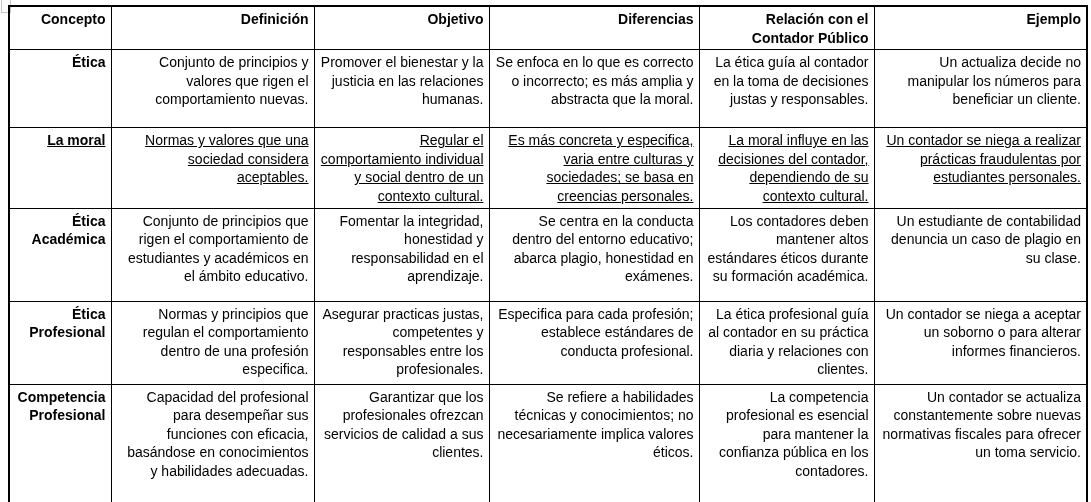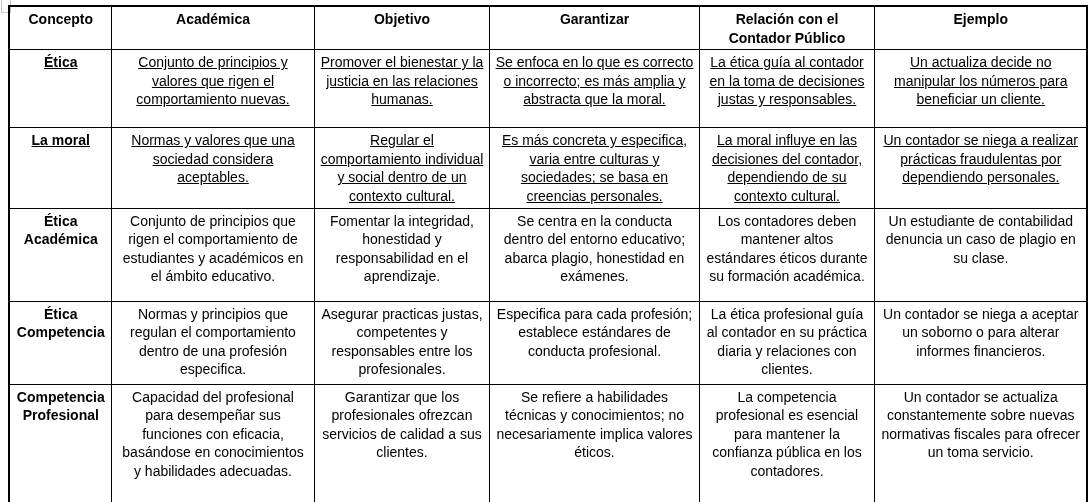--- a/index.html
+++ b/index.html
@@ -32,32 +32,32 @@
     border-collapse: collapse;
     table-layout: fixed;
     border: 2px solid #000000;
     font-size: 14px;
     line-height: 18.6px;
   }
   .concept-table th,
   .concept-table td {
     border: 1px solid #000000;
     vertical-align: top;
-    text-align: center;
+    text-align: right;
     padding: 3px 5px 2px 6px;
     overflow: hidden;
   }
   .concept-table th {
     font-weight: bold;
   }
   .concept-table td.concept-col {
     font-weight: bold;
   }
   tr.row-header { height: 41px; }
-  tr.row-1 { height: 78px; text-decoration: underline; }
+  tr.row-1 { height: 78px; }
   tr.row-2 { height: 78px; text-decoration: underline; }
   tr.row-3 { height: 93px; padding-left: 12px; }
   tr.row-4 { height: 83px; }
   tr.row-5 { height: 144px; }
 </style>
 </head>
 <body>
 
 <div class="corner-artifact"></div>
 
@@ -66,56 +66,56 @@
     <col style="width:102px">
     <col style="width:203px">
     <col style="width:175px">
     <col style="width:210px">
     <col style="width:175px">
     <col style="width:213px">
   </colgroup>
   <tbody>
     <tr class="row-header">
       <th>Concepto</th>
-      <th>Académica</th>
+      <th>Definición</th>
       <th>Objetivo</th>
-      <th>Garantizar</th>
+      <th>Diferencias</th>
       <th>Relación con el Contador Público</th>
       <th>Ejemplo</th>
     </tr>
 
     <tr class="row-1">
       <td class="concept-col">Ética</td>
       <td>Conjunto de principios y valores que rigen el comportamiento nuevas.</td>
       <td>Promover el bienestar y la justicia en las relaciones humanas.</td>
       <td>Se enfoca en lo que es correcto o incorrecto; es más amplia y abstracta que la moral.</td>
       <td>La ética guía al contador en la toma de decisiones justas y responsables.</td>
       <td>Un actualiza decide no manipular los números para beneficiar un cliente.</td>
     </tr>
 
     <tr class="row-2">
       <td class="concept-col">La moral</td>
       <td>Normas y valores que una sociedad considera aceptables.</td>
       <td>Regular el comportamiento individual y social dentro de un contexto cultural.</td>
       <td>Es más concreta y especifica, varia entre culturas y sociedades; se basa en creencias personales.</td>
       <td>La moral influye en las decisiones del contador, dependiendo de su contexto cultural.</td>
-      <td>Un contador se niega a realizar prácticas fraudulentas por dependiendo personales.</td>
+      <td>Un contador se niega a realizar prácticas fraudulentas por estudiantes personales.</td>
     </tr>
 
     <tr class="row-3">
       <td class="concept-col">Ética Académica</td>
       <td>Conjunto de principios que rigen el comportamiento de estudiantes y académicos en el ámbito educativo.</td>
       <td>Fomentar la integridad, honestidad y responsabilidad en el aprendizaje.</td>
       <td>Se centra en la conducta dentro del entorno educativo; abarca plagio, honestidad en exámenes.</td>
       <td>Los contadores deben mantener altos estándares éticos durante su formación académica.</td>
       <td>Un estudiante de contabilidad denuncia un caso de plagio en su clase.</td>
     </tr>
 
     <tr class="row-4">
-      <td class="concept-col">Ética Competencia</td>
+      <td class="concept-col">Ética Profesional</td>
       <td>Normas y principios que regulan el comportamiento dentro de una profesión especifica.</td>
       <td>Asegurar practicas justas, competentes y responsables entre los profesionales.</td>
       <td>Especifica para cada profesión; establece estándares de conducta profesional.</td>
       <td>La ética profesional guía al contador en su práctica diaria y relaciones con clientes.</td>
       <td>Un contador se niega a aceptar un soborno o para alterar informes financieros.</td>
     </tr>
 
     <tr class="row-5">
       <td class="concept-col">Competencia Profesional</td>
       <td>Capacidad del profesional para desempeñar sus funciones con eficacia, basándose en conocimientos y habilidades adecuadas.</td>

